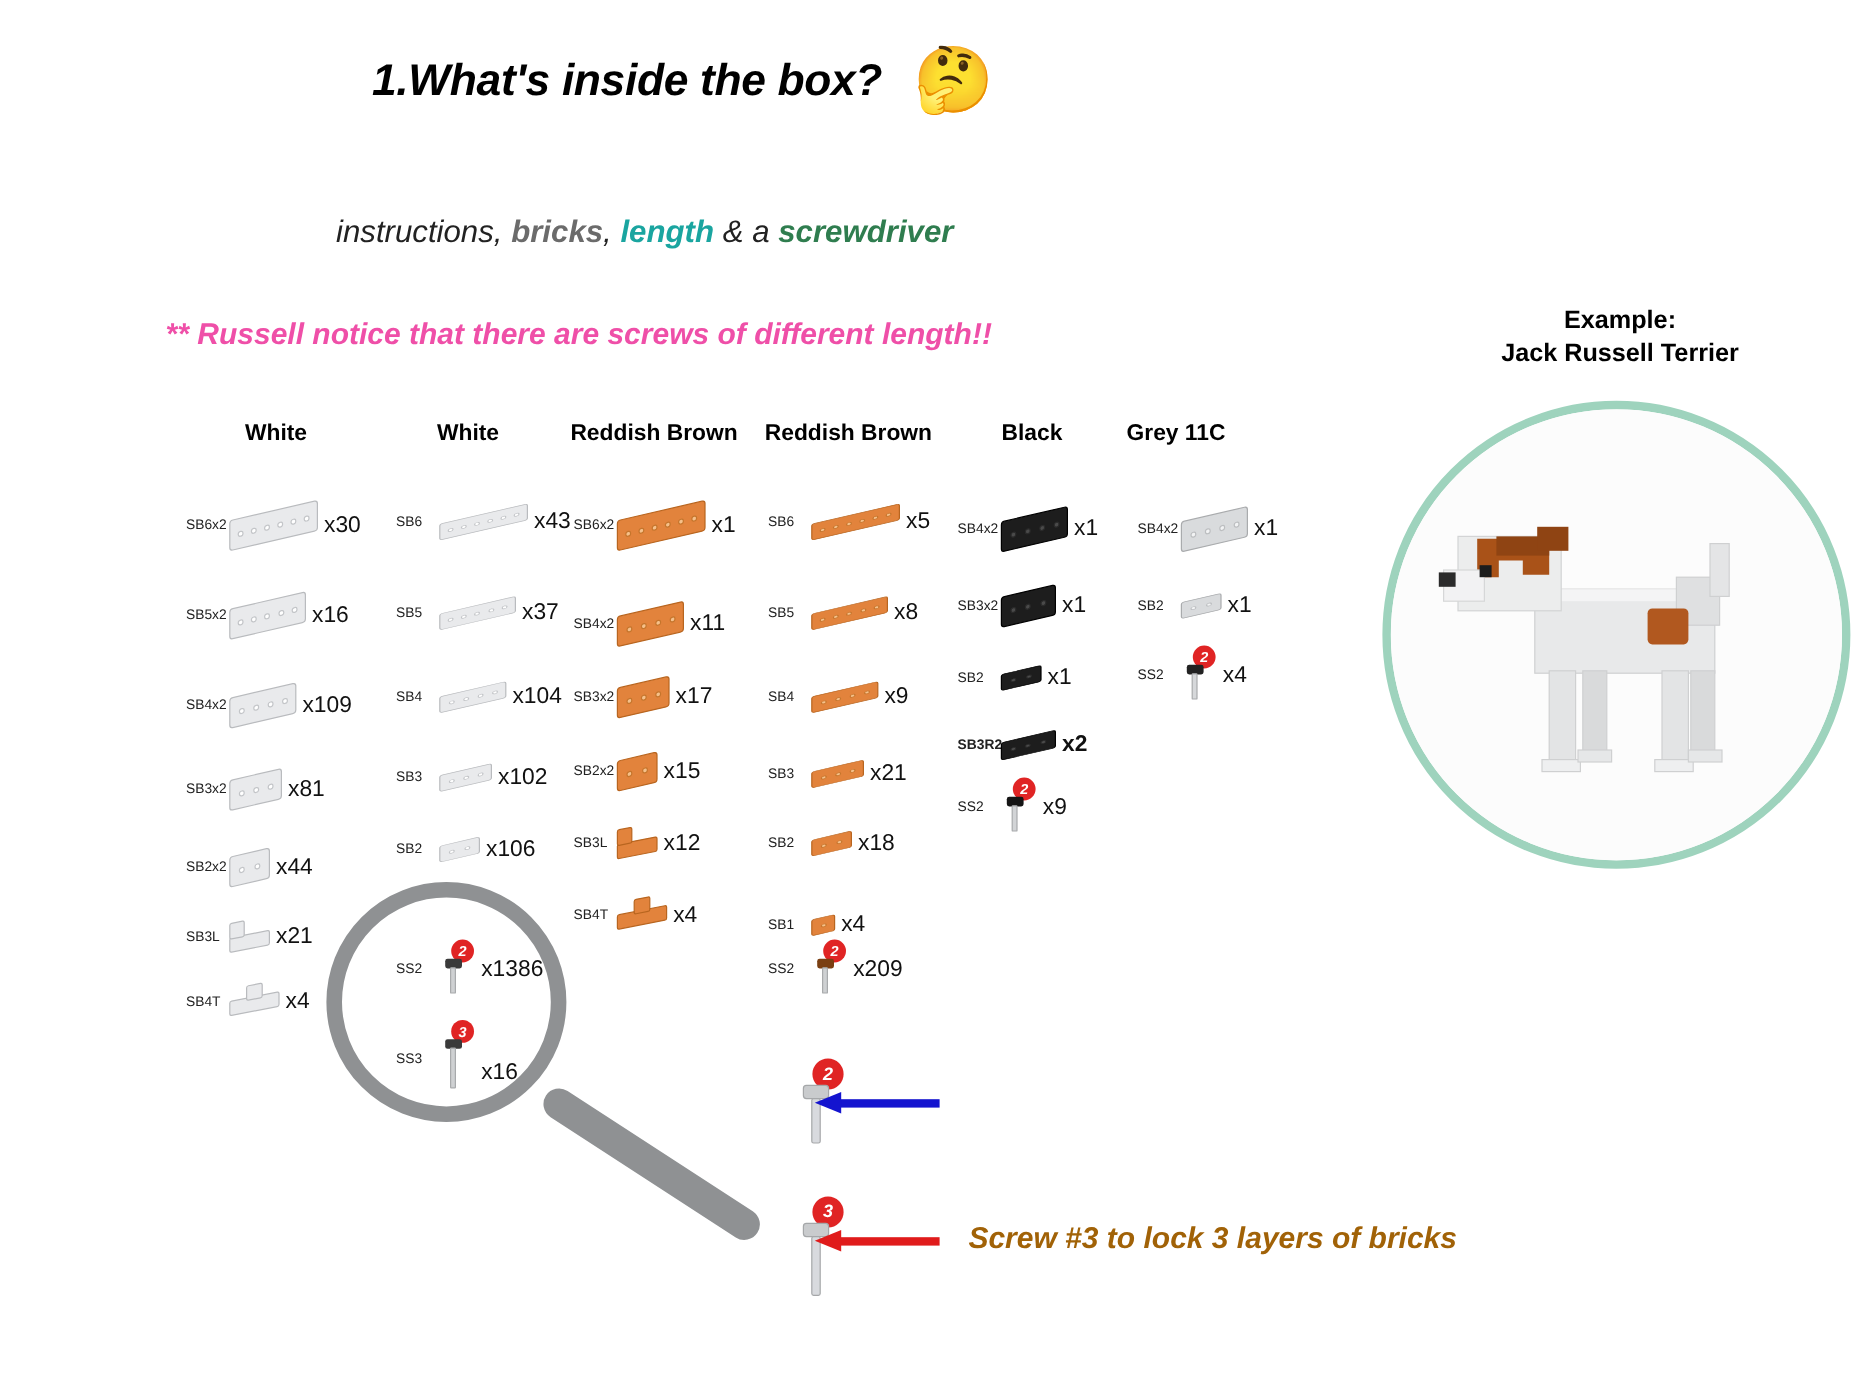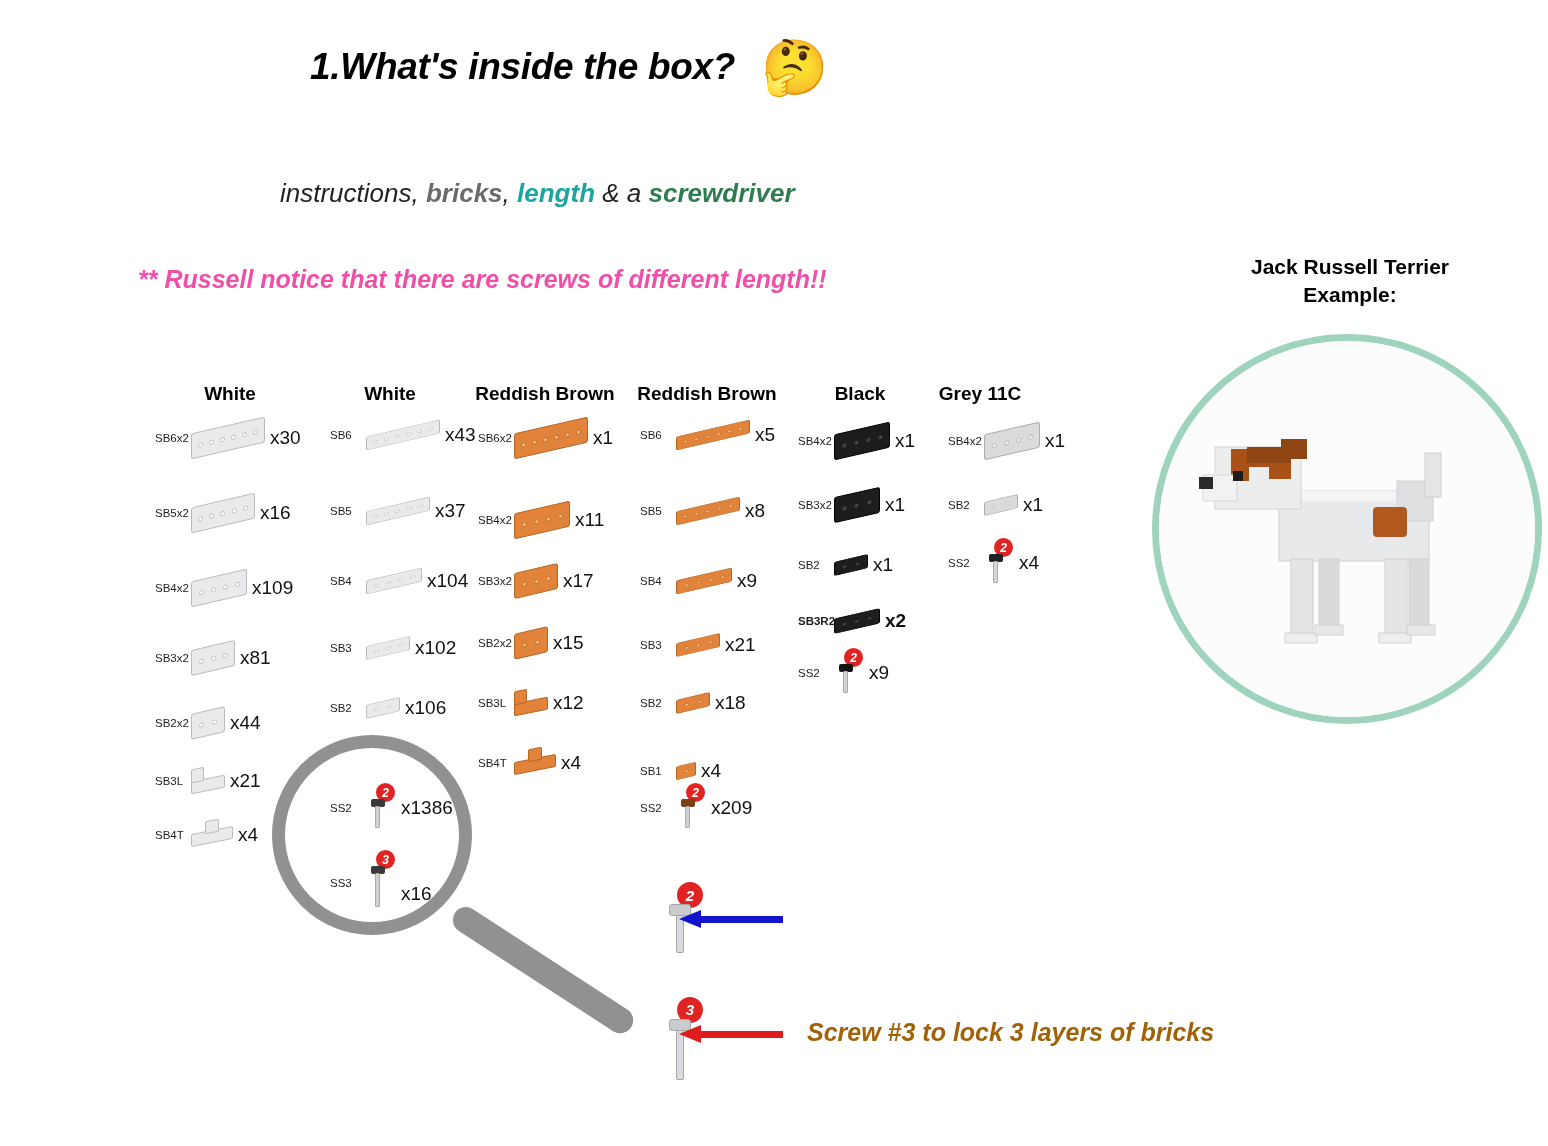--- a/index.html
+++ b/index.html
@@ -78,21 +78,20 @@
 
   
   .col-head {
     position: absolute;
     text-align: center;
     font-size: 19px;
     font-weight: bold;
     color: #000;
     line-height: 1.25;
     width: 150px;
-    margin-top: 32px;
   }
 
   .part-row {
     position: absolute;
     display: flex;
     align-items: center;
     height: 46px;
   }
   .code {
     font-size: 11.5px;
@@ -251,22 +250,22 @@
     <span>instructions,</span>
     <span class="grey">bricks</span><span>,</span>
     <span class="teal">length</span>
     <span>&amp; a</span>
     <span class="green">screwdriver</span>
   </div>
 
   <div class="notice">** Russell notice that there are screws of different length!!</div>
 
   <div class="example-label">
+    <div>Example:</div>
     <div>Jack Russell Terrier</div>
-    <div>Example:</div>
   </div>
 
   <div class="example-circle">
     <svg width="376" height="376" viewBox="0 0 376 376">
       <rect x="0" y="0" width="376" height="376" fill="#fcfcfc"></rect>
 
       <rect x="120" y="150" width="150" height="70" fill="#e8e9ea" stroke="#cfd0d1"></rect>
       <rect x="120" y="150" width="150" height="10" fill="#f4f4f5"></rect>
       <rect x="238" y="140" width="36" height="40" fill="#dfe0e1" stroke="#cfd0d1"></rect>
 

